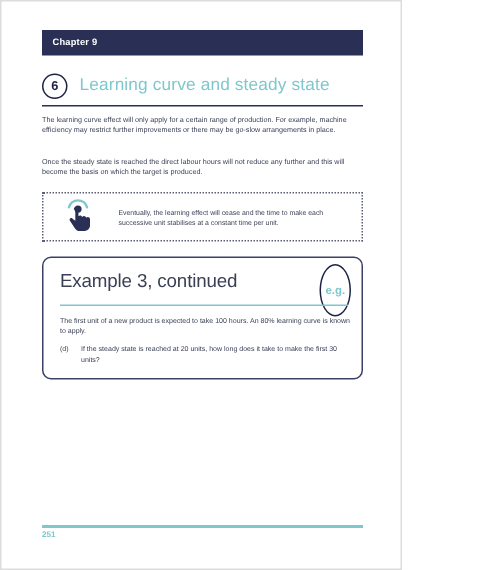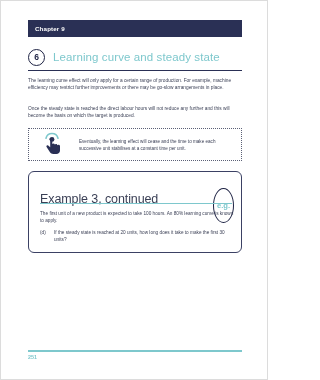--- a/index.html
+++ b/index.html
@@ -138,21 +138,21 @@
     width: 214px;
     height: 82px;
     box-sizing: border-box;
     border: 1px solid #3b4164;
     border-radius: 6px;
     background: #ffffff;
   }
   .example-header {
     position: absolute;
     left: 0;
-    top: 12px;
+    top: 0;
     width: 214px;
     height: 31px;
   }
   .example-title {
     position: absolute;
     left: 11px;
     top: 8px;
     color: #3a3f55;
     font-size: 12.5px;
     letter-spacing: -0.1px;

